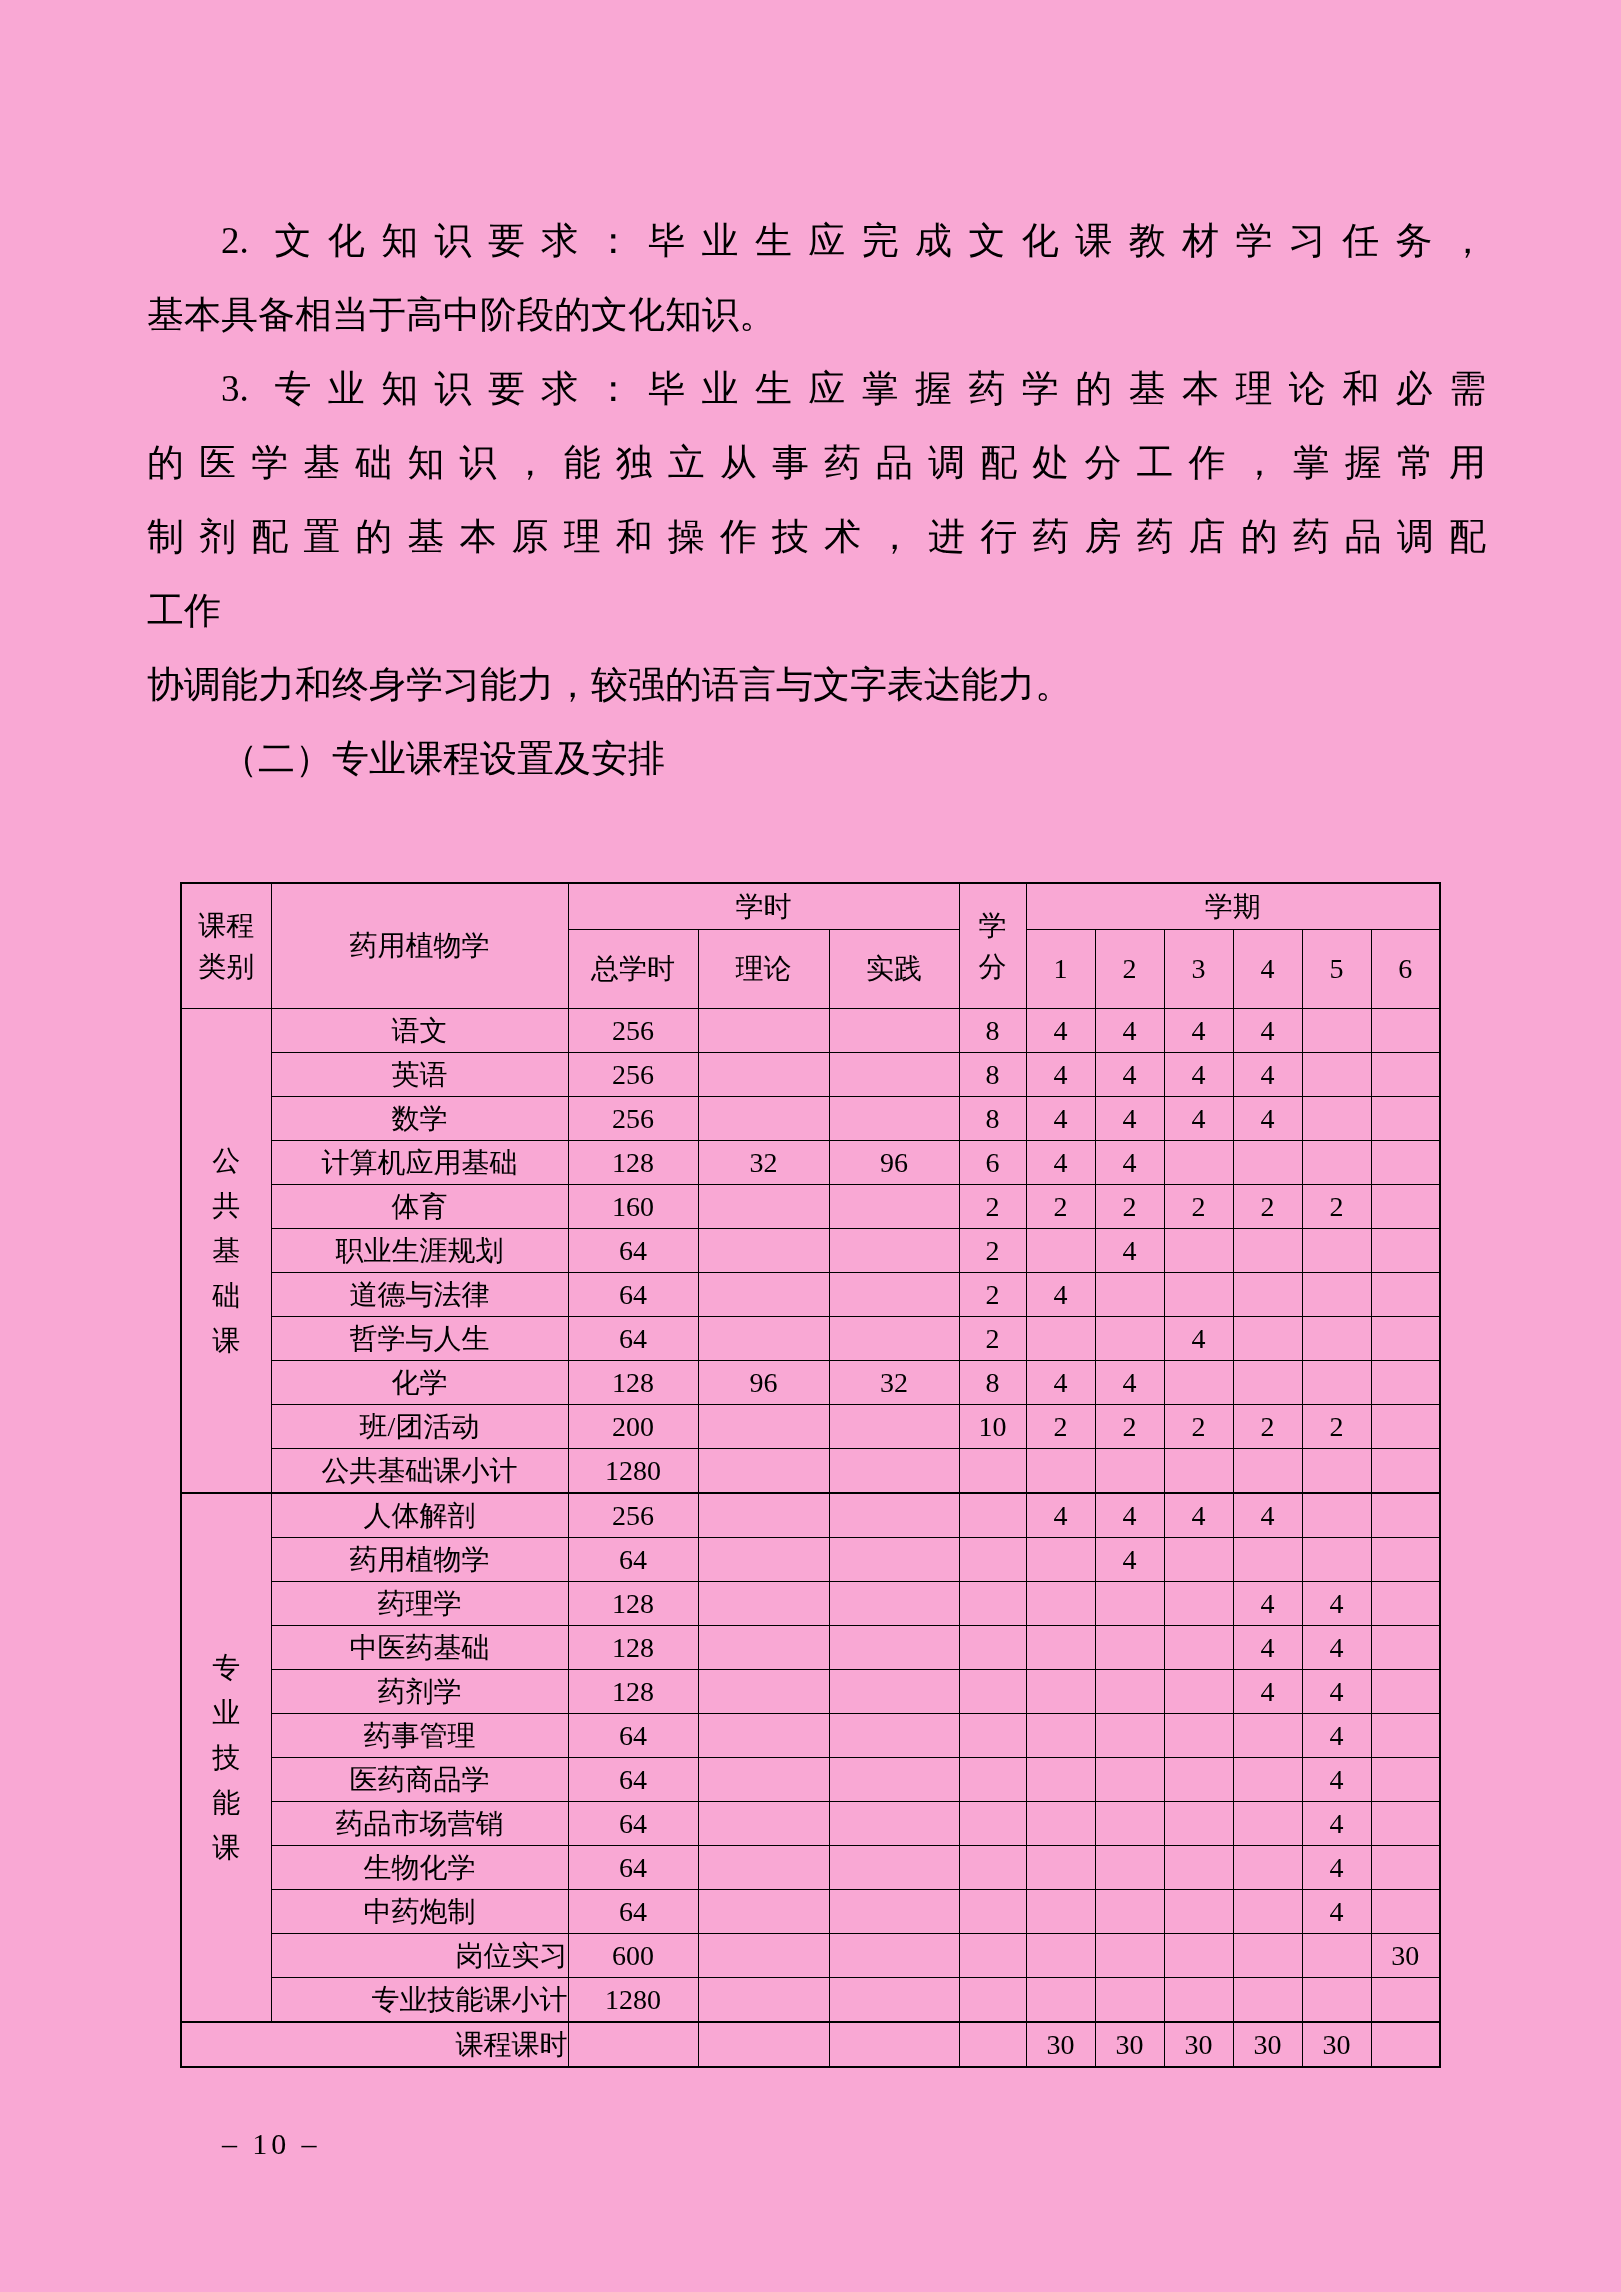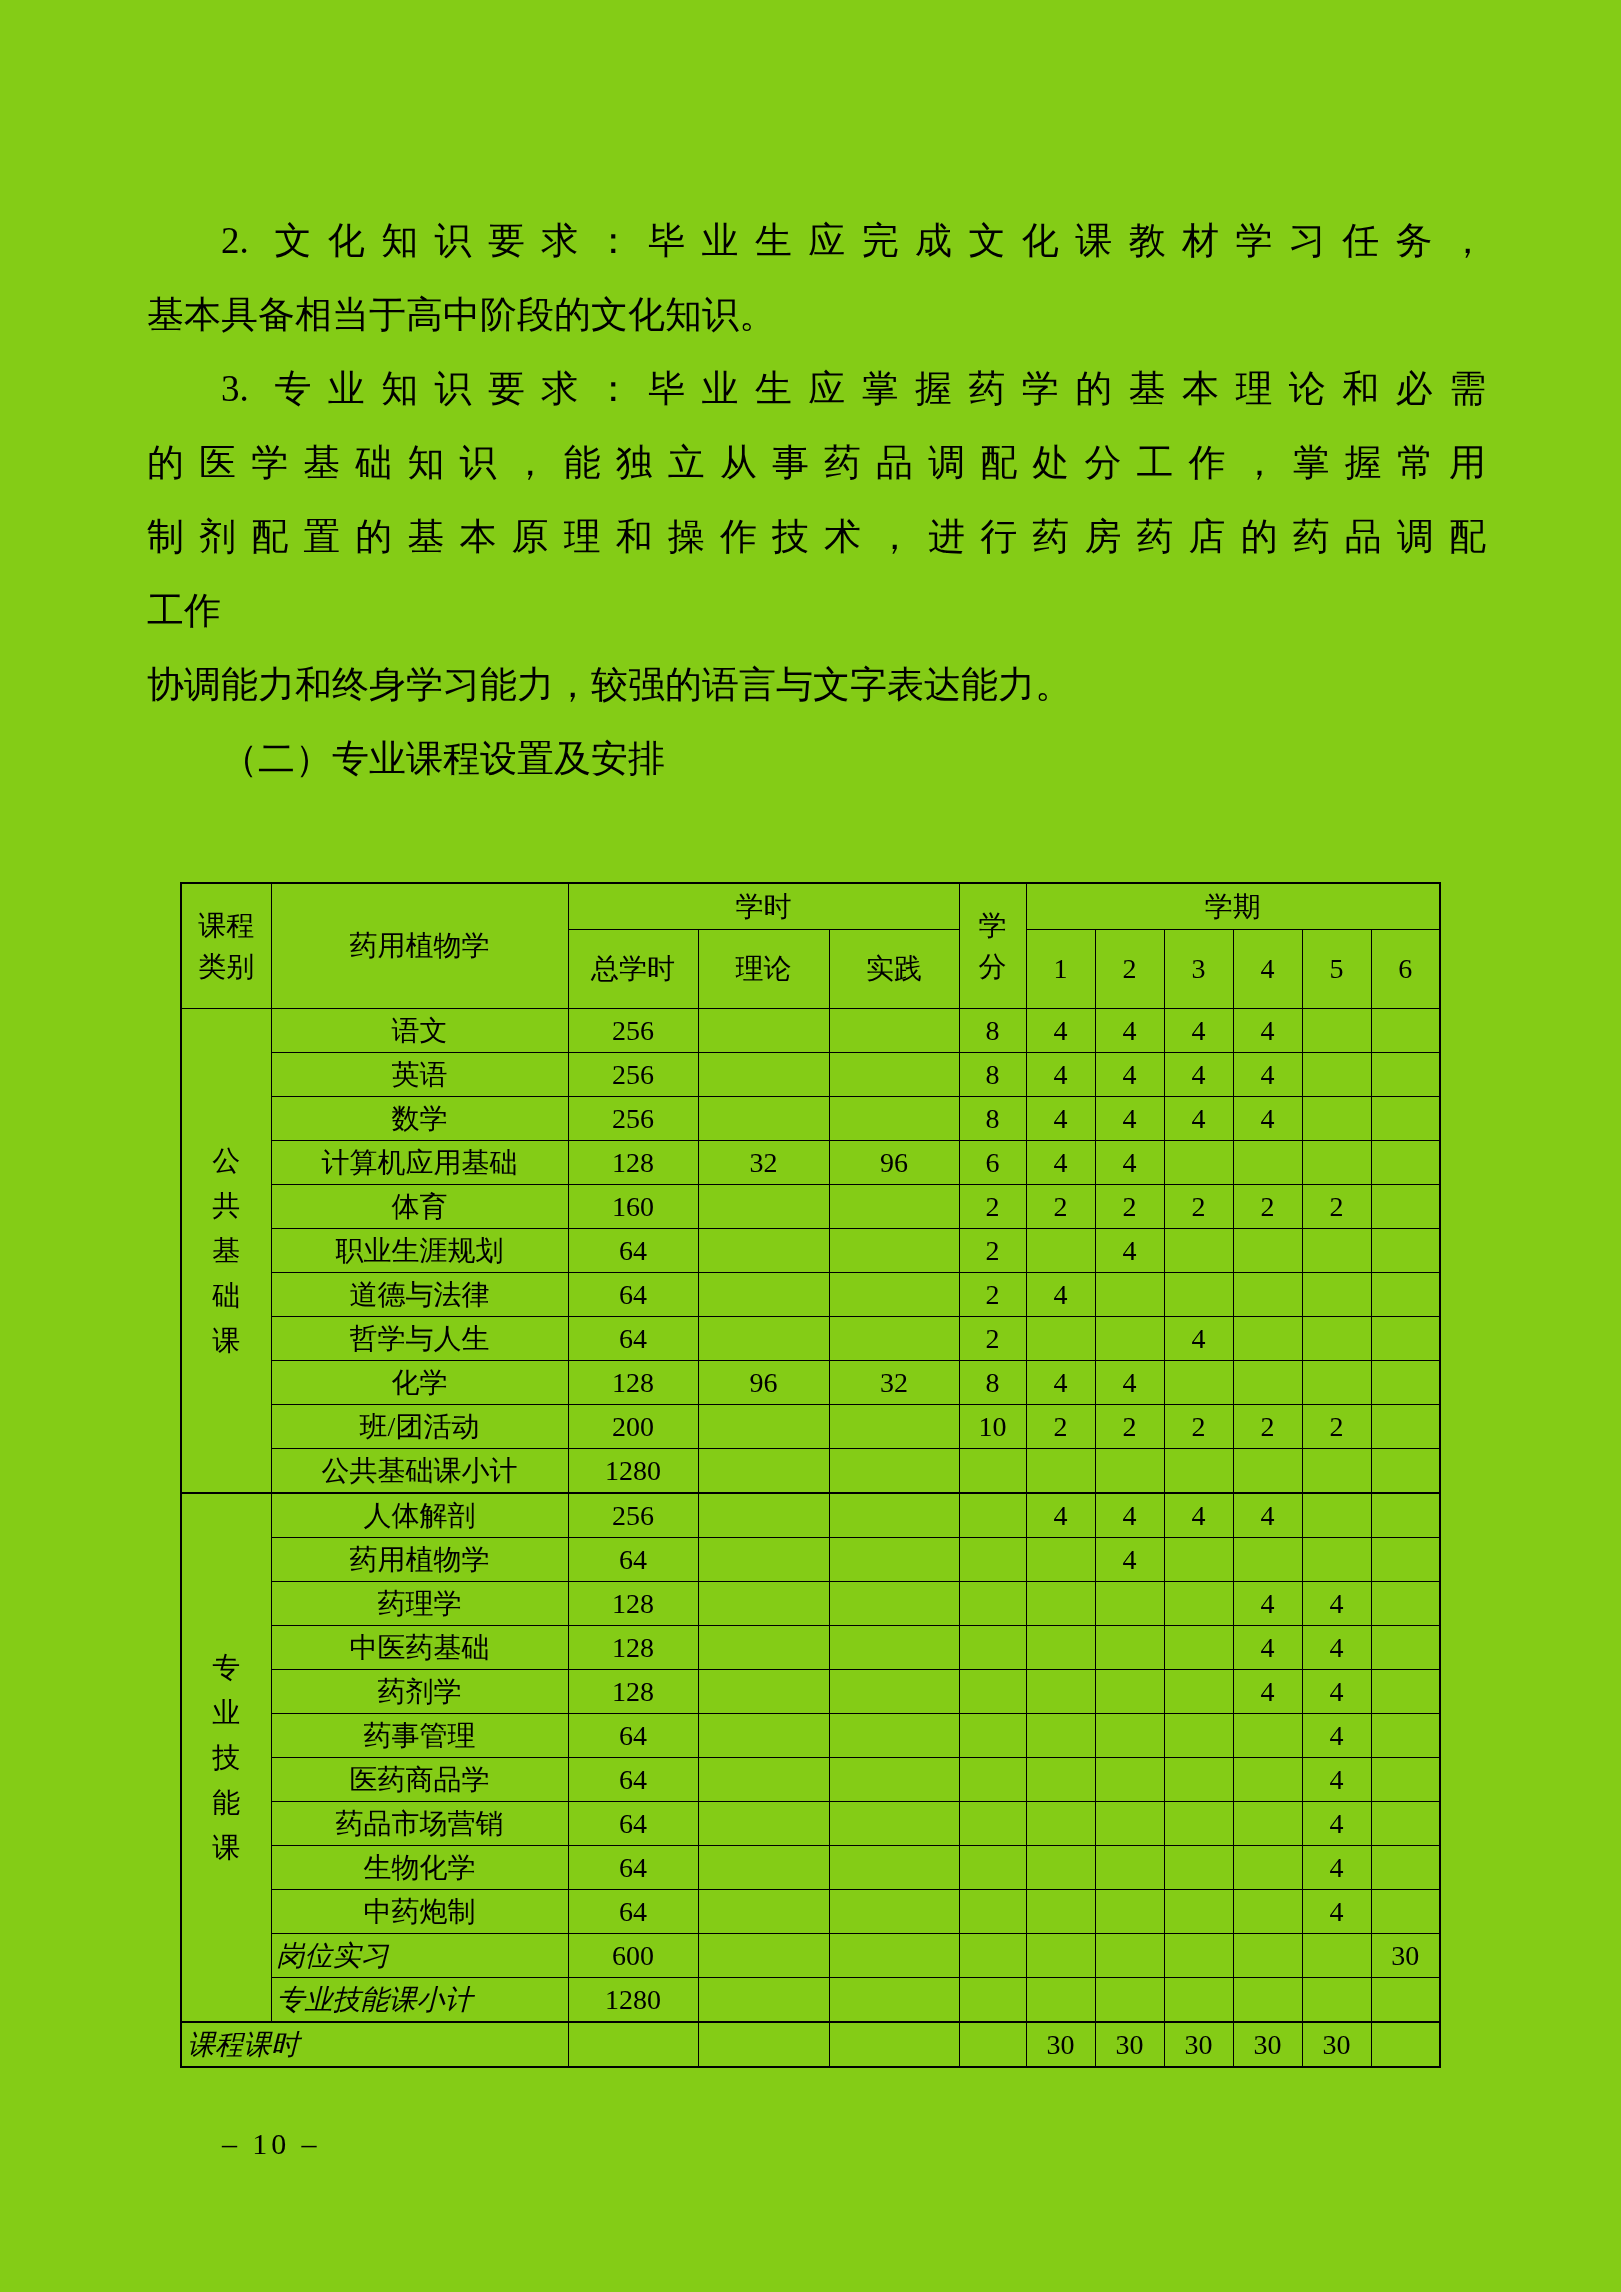--- a/index.html
+++ b/index.html
@@ -1,19 +1,19 @@
 <!DOCTYPE html>
 <html><head>
 <meta charset="utf-8">
 <style>
   html,body{margin:0;padding:0;background:#e8e8e8;}
   .sheet{
     position:relative;
     width:1621px;height:2293px;
-    background:#84cc16;
+    background:#f9a8d4;
     font-family:"Liberation Serif","DejaVu Serif",serif;
     color:#000;
     overflow:hidden;
   }
   
   .text-block{
     position:absolute;
     left:147px;top:204px;width:1339px;
     font-size:37px;line-height:74px;
   }
@@ -34,21 +34,21 @@
     text-align:center;
     vertical-align:middle;
     overflow:hidden;
   }
   .course-table thead tr.grp-row th{height:45px;}
   .course-table thead tr.sub-row th{height:78px;}
   .course-table tbody td{height:43px;}
   .wrap-2col{width:63px;margin:0 auto;line-height:41px;font-family:Liberation Serif, serif;}
   .wrap-1col{width:33px;margin:0 auto;line-height:41px;}
   .name-cell{text-align:left;padding-left:12.7px;}
-  .name-cell.center{text-align:left;padding-left:5px;font-style:italic;}
+  .name-cell.center{text-align:right;padding-left:16px;}
   .cat-cell{padding:0;}
   .vstack{display:flex;flex-direction:column;justify-content:center;align-items:center;height:100%;}
   .vstack span{display:block;line-height:45px;}
   tr.section-start td{border-top:2.9px solid #000;}
   
   .page-number{
     position:absolute;left:222px;top:2115px;
     font-size:30px;letter-spacing:3.9px;margin-top:12px;
   }
 </style>

